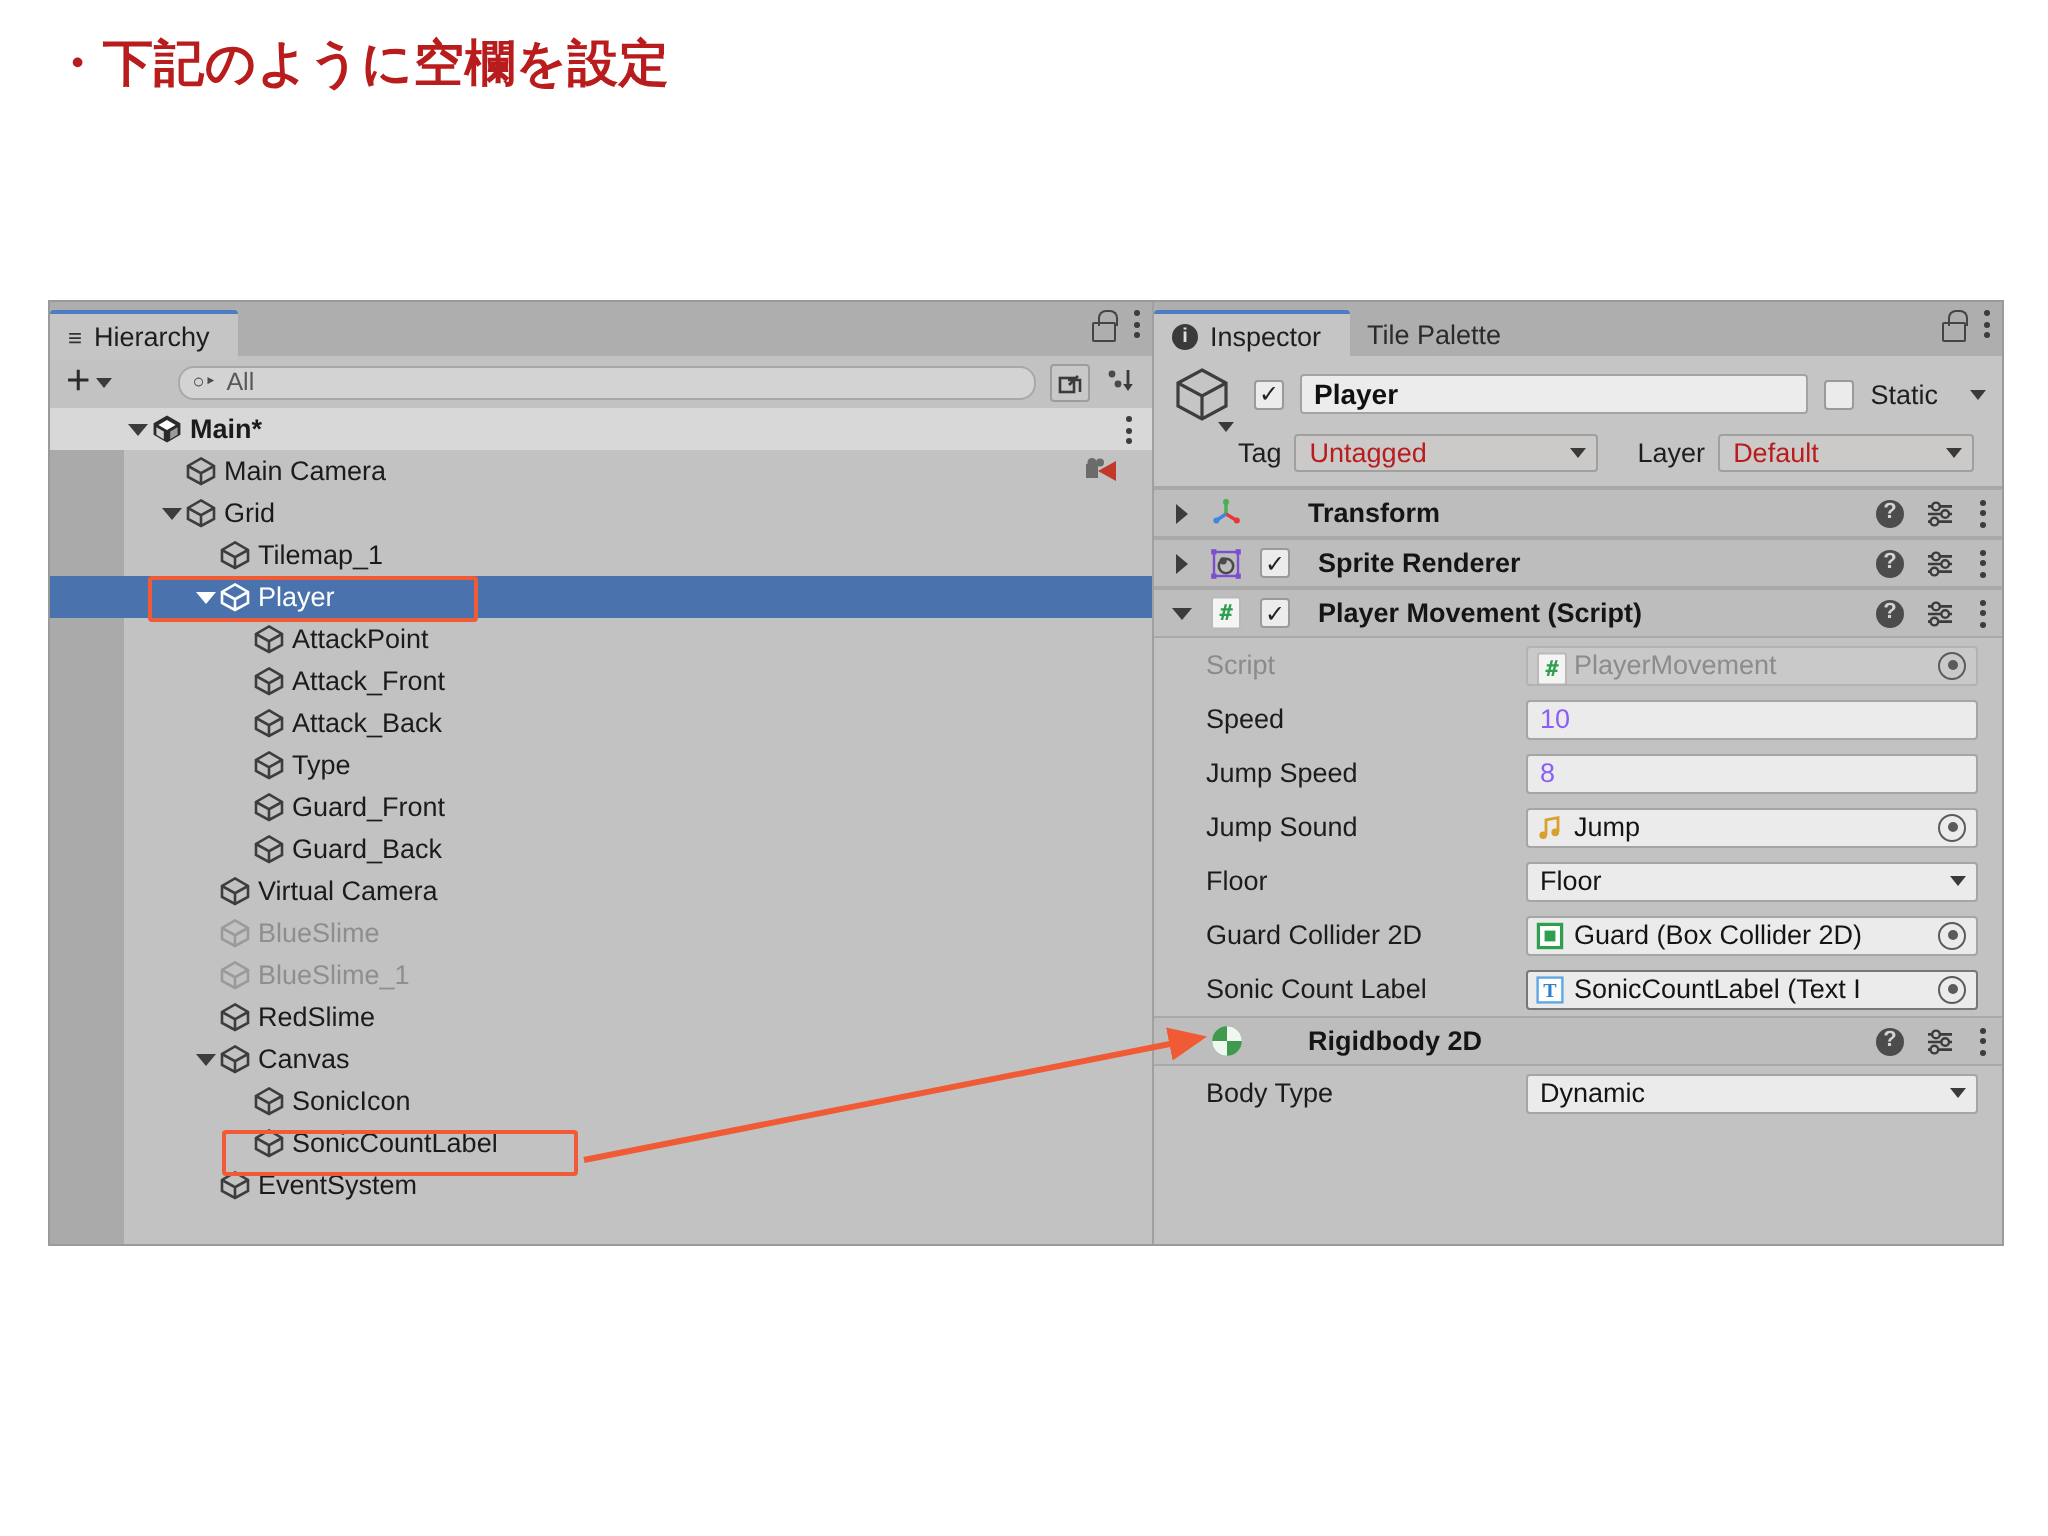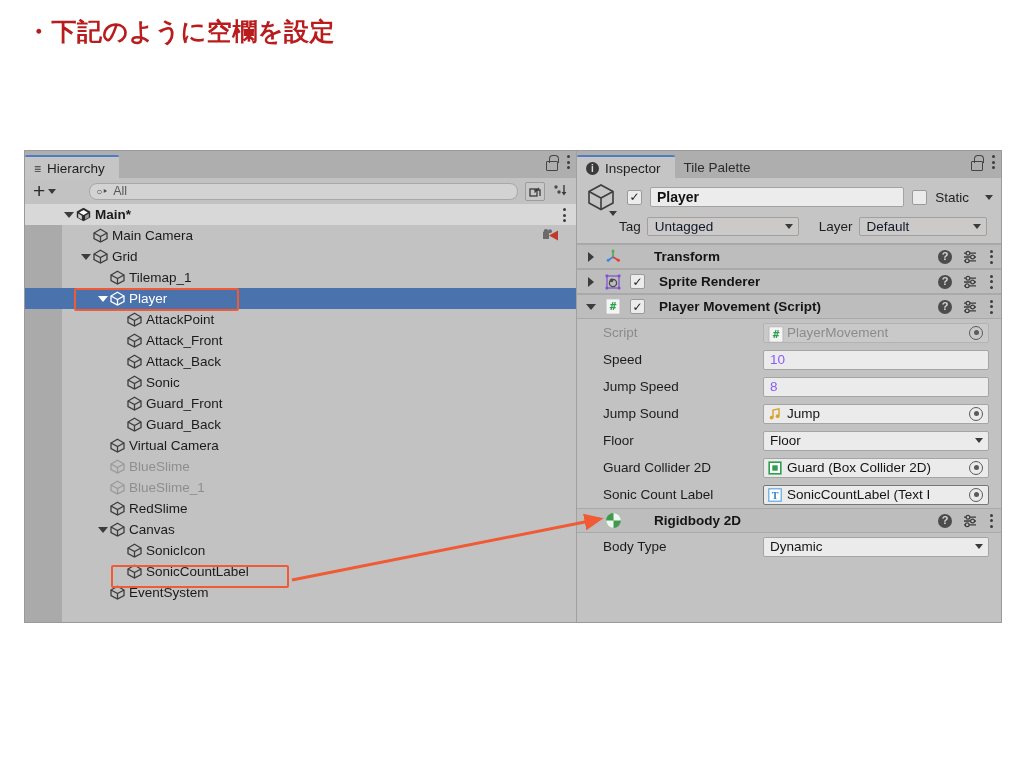--- a/index.html
+++ b/index.html
@@ -153,21 +153,21 @@
     flex: 1; height: 20px; background: #ececec; border: 1px solid #a3a3a3;
     border-radius: 2px; font-size: 14px; font-weight: bold; color: #111;
     display: flex; align-items: center; padding: 0 6px;
   }
   .static-label { font-size: 13.5px; color: #1e1e1e; }
   .insp-row2 { display: flex; align-items: center; gap: 6px; margin-top: 6px; height: 20px; }
   .lbl { font-size: 13.5px; color: #1e1e1e; }
   .dropdown {
     height: 19px; background: #ccc9c9; border: 1px solid #a0a0a0; border-radius: 2px;
     display: flex; align-items: center; justify-content: space-between;
-    padding: 0 5px 0 7px; font-size: 13.5px; color: #0f172a;
+    padding: 0 5px 0 7px; font-size: 13.5px; color: #b91c1c;
   }
   .dd-arrow {
     width: 0; height: 0; border-left: 4.5px solid transparent;
     border-right: 4.5px solid transparent; border-top: 5px solid #3a3a3a;
     margin-left: 8px;
   }
 
   .insp-body { flex: 1; overflow: hidden; position: relative; background: #c2c2c2; }
   .comp-header {
     height: 25px; background: #bdbdbd; border-top: 1px solid #a9a9a9;
@@ -366,21 +366,21 @@
                   <path d="M2 5 L8.5 8.6 L15 5 M8.5 8.6 L8.5 14" fill="none" stroke="#3d3d3d" stroke-width="1.3"></path>
                 </svg></span>
               <span class="h-label">Attack_Back</span>
             </div>
             <div class="h-row">
               <span class="twisty" style="margin-left: 88px;"></span>
               <span class="cube"><svg width="17" height="15" viewBox="0 0 17 15">
                   <path d="M8.5 1.2 L15 5 L15 10.5 L8.5 14 L2 10.5 L2 5 Z" fill="none" stroke="#3d3d3d" stroke-width="1.3"></path>
                   <path d="M2 5 L8.5 8.6 L15 5 M8.5 8.6 L8.5 14" fill="none" stroke="#3d3d3d" stroke-width="1.3"></path>
                 </svg></span>
-              <span class="h-label">Sonic</span>
+              <span class="h-label">Type</span>
             </div>
             <div class="h-row">
               <span class="twisty" style="margin-left: 88px;"></span>
               <span class="cube"><svg width="17" height="15" viewBox="0 0 17 15">
                   <path d="M8.5 1.2 L15 5 L15 10.5 L8.5 14 L2 10.5 L2 5 Z" fill="none" stroke="#3d3d3d" stroke-width="1.3"></path>
                   <path d="M2 5 L8.5 8.6 L15 5 M8.5 8.6 L8.5 14" fill="none" stroke="#3d3d3d" stroke-width="1.3"></path>
                 </svg></span>
               <span class="h-label">Guard_Front</span>
             </div>
             <div class="h-row">

